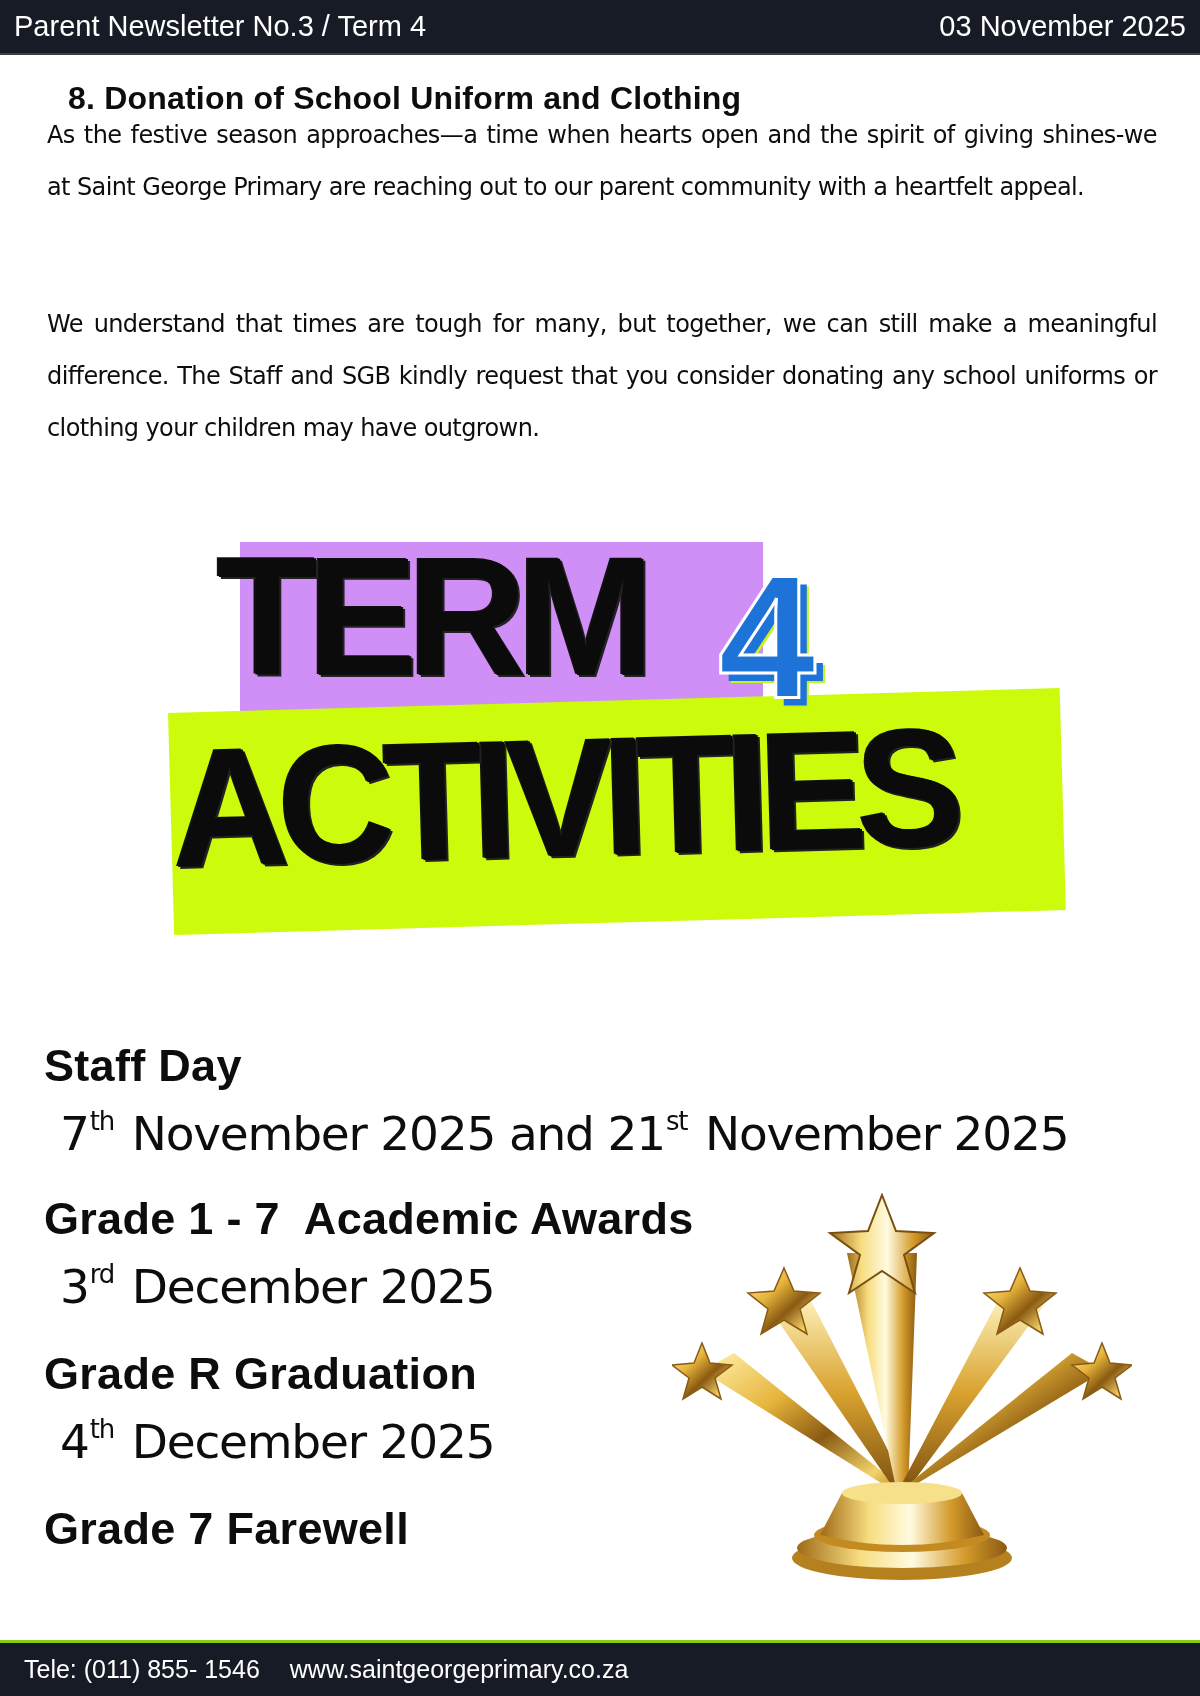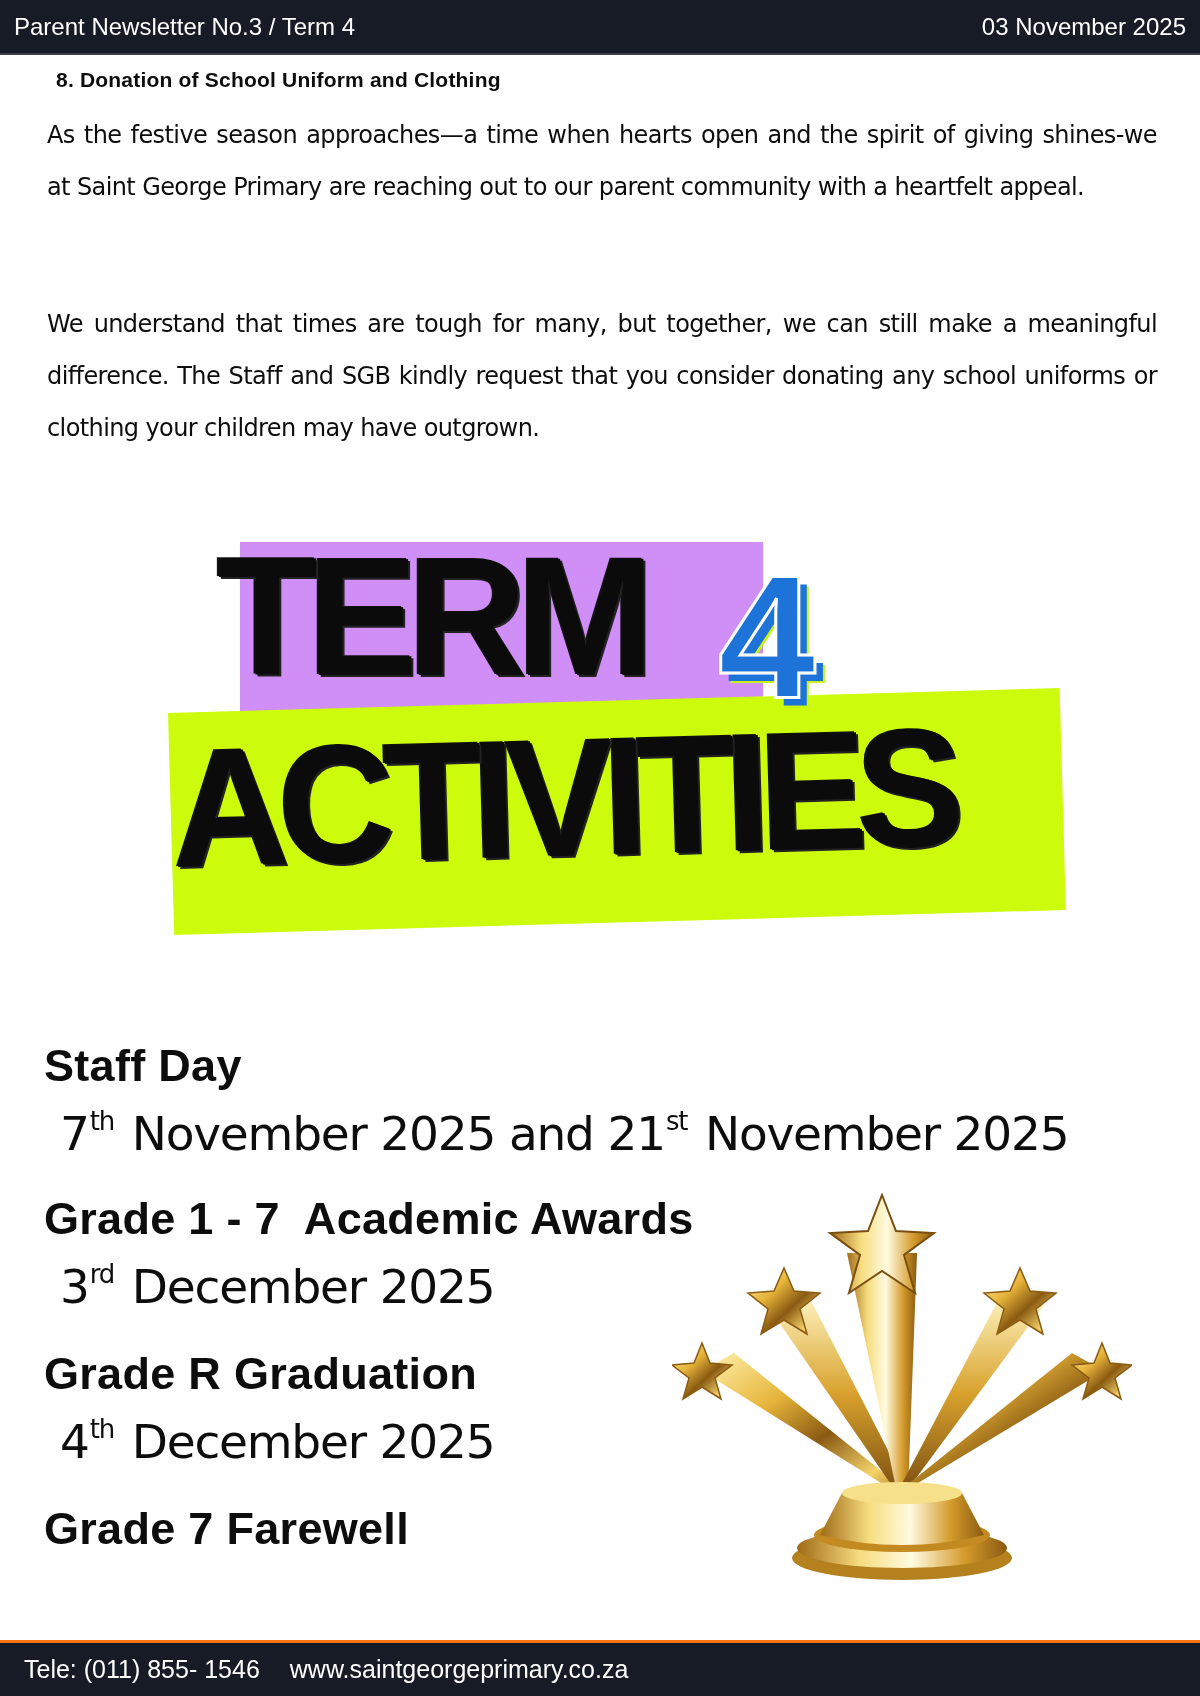--- a/index.html
+++ b/index.html
@@ -5,26 +5,26 @@
   html, body { margin: 0; padding: 0; }
   body {
     width: 1200px; height: 1696px; position: relative; overflow: hidden;
     background: #ffffff; color: #0d0d0d;
     font-family: "Liberation Sans", "DejaVu Sans", sans-serif;
   }
   .topbar {
     position: absolute; left: 0; top: 0; width: 1200px; height: 55px;
     background: #161b26; color: #ffffff;
     display: flex; align-items: center; justify-content: space-between;
-    padding: 0 14px; box-sizing: border-box; font-size: 24px;
+    padding: 0 14px; box-sizing: border-box; font-size: 29px;
     border-bottom: 2px solid #3a3f48;
   }
   .section-heading {
-    position: absolute; left: 52px; top: 64px; margin: 4px;
-    font-size: 21px; font-weight: bold; letter-spacing: 0.2px;
+    position: absolute; left: 52px; top: 64px; margin: 16px;
+    font-size: 32px; font-weight: bold; letter-spacing: 0.2px;
   }
   .para {
     position: absolute; left: 47px; width: 1110px; margin: 0;
     font-size: 24px; line-height: 52px; text-align: justify;
     font-family: "DejaVu Sans", sans-serif; font-weight: normal;
     letter-spacing: -0.6px;
   }
   .p1 { top: 109px; }
   .p2 { top: 298px; }
 
@@ -65,21 +65,21 @@
   .ev0 { top: 1040px; }
   .ev1 { top: 1193px; }
   .ev2 { top: 1348px; }
   .ev3 { top: 1503px; }
 
   .trophy { position: absolute; left: 672px; top: 1193px; width: 460px; height: 390px; }
 
   .footer {
     position: absolute; left: 0; top: 1640px; width: 1200px; height: 56px;
     background: #161b26; color: #ffffff;
-    border-top: 3px solid #f97316; box-sizing: border-box;
+    border-top: 3px solid #84cc16; box-sizing: border-box;
     display: flex; align-items: center; padding-left: 24px; font-size: 25px;
   }
   .footer span { margin-right: 30px; }
 </style>
 </head>
 <body>
 
 <div class="topbar">
   <span>Parent Newsletter No.3 / Term 4</span>
   <span>03 November 2025</span>

